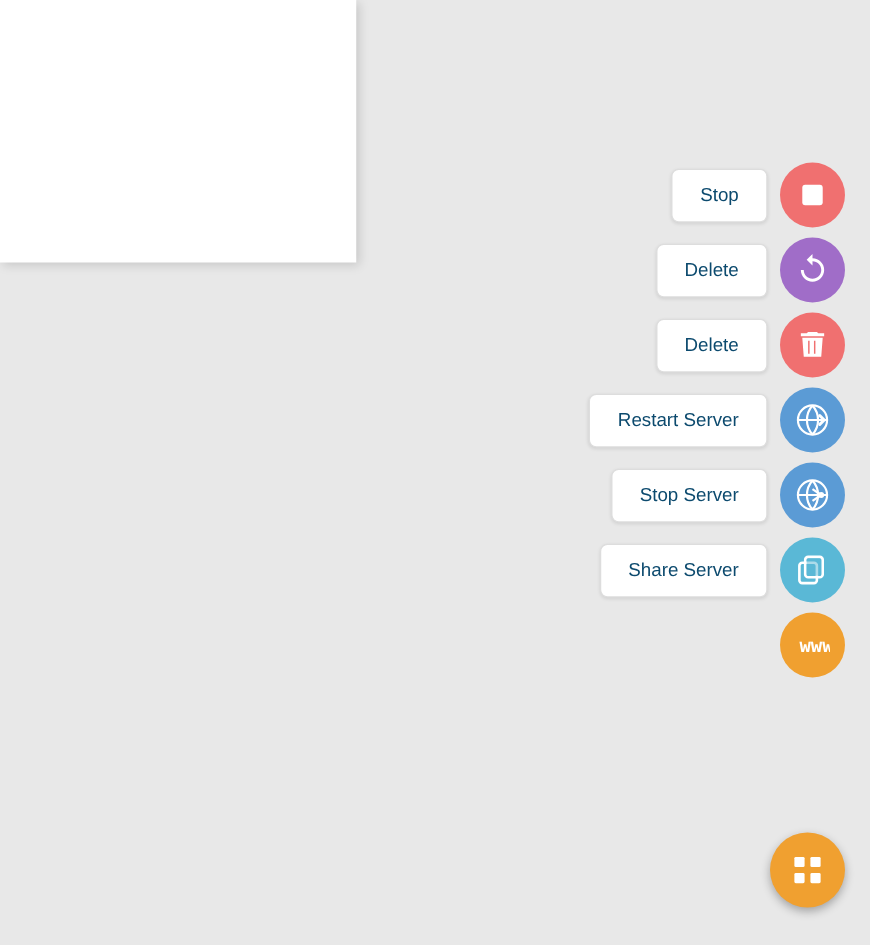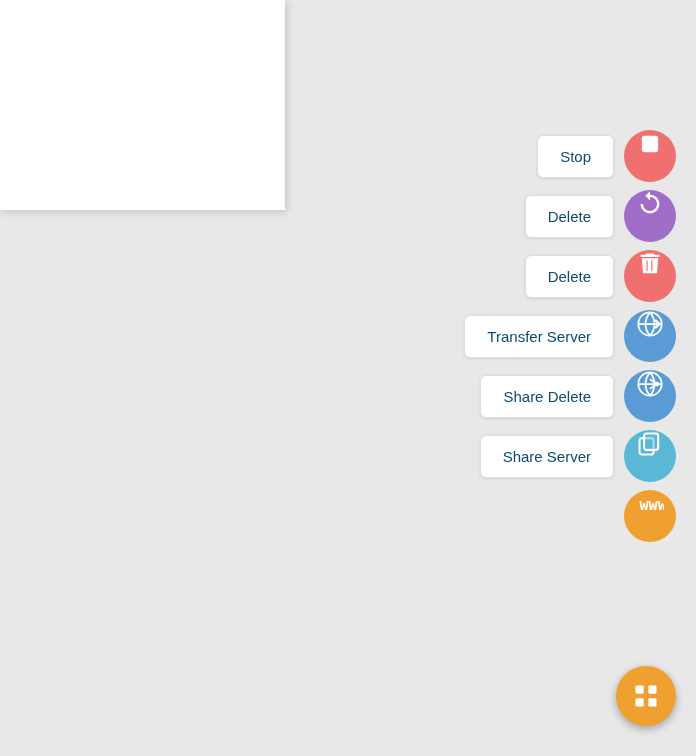--- a/index.html
+++ b/index.html
@@ -49,21 +49,21 @@
       cursor: pointer;
       white-space: nowrap;
       box-shadow: 0 1px 3px rgba(0,0,0,0.1);
     }
 
     .action-icon {
       width: 52px;
       height: 52px;
       border-radius: 50%;
       display: flex;
-      align-items: flex-start;
+      align-items: center;
       justify-content: center;
       cursor: pointer;
       flex-shrink: 0;
     }
 
     .icon-stop { background-color: #f07070; }
     .icon-restart { background-color: #a06dc8; }
     .icon-delete { background-color: #f07070; }
     .icon-transfer { background-color: #5b9bd5; }
     .icon-share { background-color: #5b9bd5; }
@@ -119,32 +119,32 @@
   <div class="action-row">
     <button class="action-label">Delete</button>
     <div class="action-icon icon-delete">
       <svg class="icon-svg" viewBox="0 0 24 24" xmlns="http://www.w3.org/2000/svg">
         <path d="M9 3h6l1 1h4v2H4V4h4l1-1zM5 7h14l-1 13H6L5 7zm4 2v9h1V9H9zm4 0v9h1V9h-1z" fill="white"></path>
       </svg>
     </div>
   </div>
 
   <div class="action-row">
-    <button class="action-label">Transfer Server</button>
+    <button class="action-label">Restart Server</button>
     <div class="action-icon icon-transfer">
       <svg class="icon-svg" viewBox="0 0 24 24" xmlns="http://www.w3.org/2000/svg">
         <circle cx="12" cy="12" r="10" fill="none" stroke="white" stroke-width="1.5"></circle>
         <path d="M2 12h20M12 2a15 15 0 0 1 0 20M12 2a15 15 0 0 0 0 20" stroke="white" stroke-width="1.5" fill="none"></path>
         <path d="M17 9l3 3-3 3" stroke="white" stroke-width="2" fill="none" stroke-linecap="round"></path>
       </svg>
     </div>
   </div>
 
   <div class="action-row">
-    <button class="action-label">Share Delete</button>
+    <button class="action-label">Stop Server</button>
     <div class="action-icon icon-share">
       <svg class="icon-svg" viewBox="0 0 24 24" xmlns="http://www.w3.org/2000/svg">
         <circle cx="12" cy="12" r="10" fill="none" stroke="white" stroke-width="1.5"></circle>
         <path d="M2 12h20M12 2a15 15 0 0 1 0 20M12 2a15 15 0 0 0 0 20" stroke="white" stroke-width="1.5" fill="none"></path>
         <circle cx="18" cy="12" r="2" fill="white"></circle>
         <line x1="18" y1="12" x2="12" y2="8" stroke="white" stroke-width="1.5"></line>
         <line x1="18" y1="12" x2="12" y2="16" stroke="white" stroke-width="1.5"></line>
       </svg>
     </div>
   </div>

